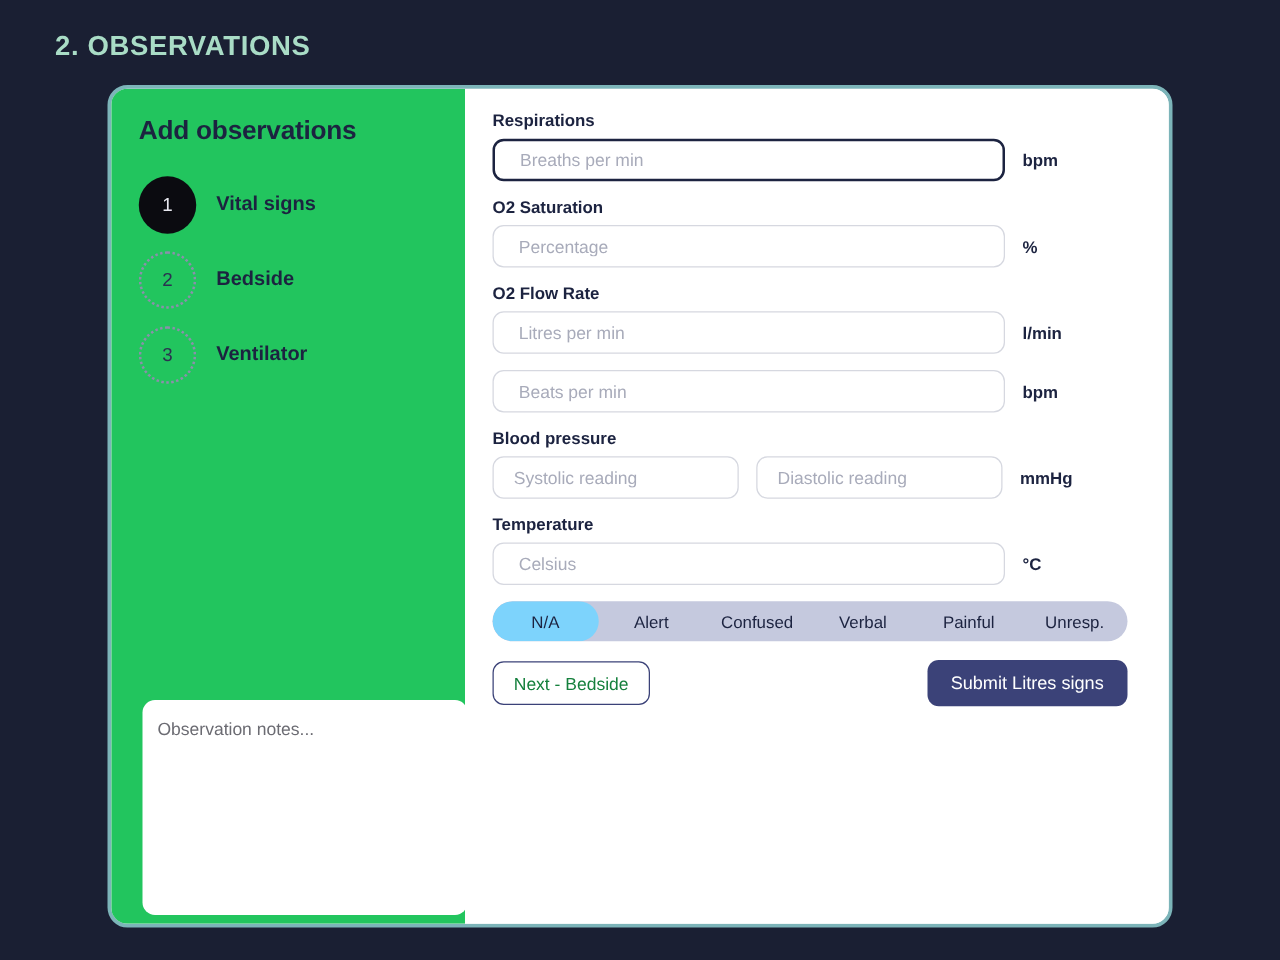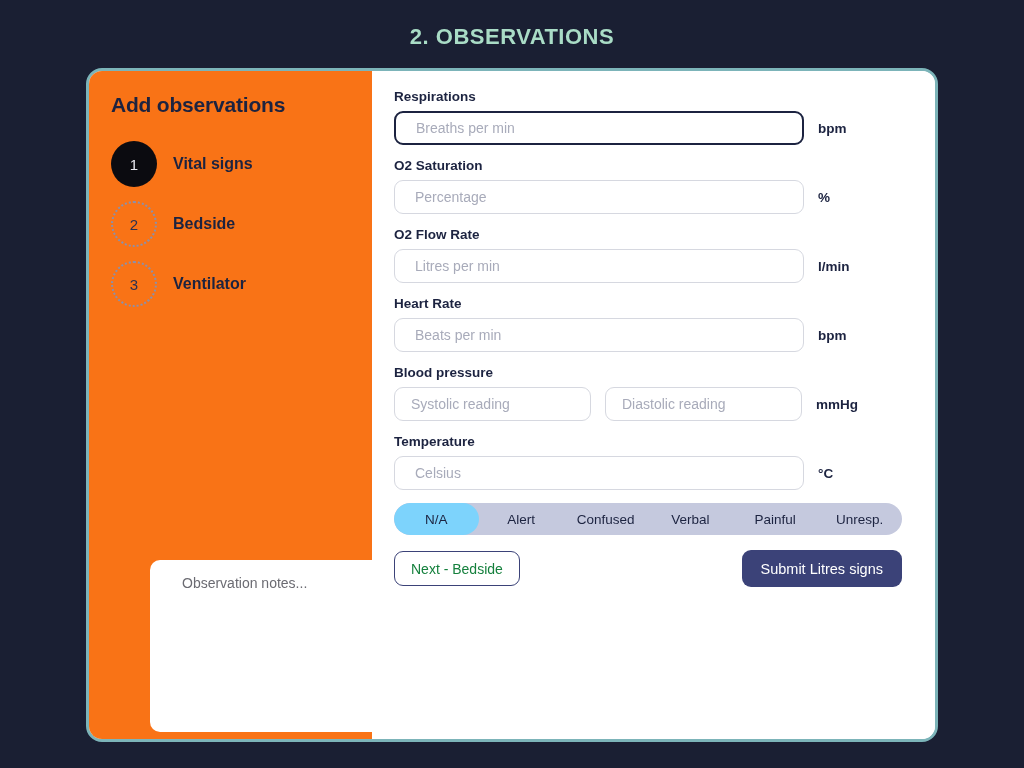--- a/index.html
+++ b/index.html
@@ -12,46 +12,47 @@
     overflow: hidden;
     position: relative;
   }
 
   
   .page-title {
     position: absolute;
     top: 24px;
     left: 0;
     width: 1024px;
-    text-align: center;
+    text-align: left;
     font-size: 22px;
     font-weight: bold;
     letter-spacing: 0.5px;
     color: #a9dcc6;
+    padding-left: 44px;
   }
 
   
   .card {
     position: absolute;
     left: 86px;
     top: 68px;
     width: 852px;
     height: 674px;
     border: 3px solid #7cb4b9;
     border-radius: 16px;
     background: #ffffff;
     display: flex;
     overflow: hidden;
   }
 
   
   .sidebar {
     width: 283px;
     flex: 0 0 283px;
-    background: #f97316;
+    background: #22c55e;
     position: relative;
     padding: 22px 0 0 22px;
   }
 
   .sidebar-heading {
     font-size: 21px;
     font-weight: bold;
     color: #1c2340;
     letter-spacing: -0.2px;
     margin-bottom: 24px;
@@ -98,25 +99,24 @@
     position: absolute;
     left: 25px;
     top: 489px;
     width: 260px;
     height: 172px;
     background: #ffffff;
     border: none;
     border-radius: 10px;
     resize: none;
     outline: none;
-    padding: 15px 32px;
+    padding: 15px 12px;
     font-family: "Liberation Sans", sans-serif;
     font-size: 14px;
     color: #2b3150;
-    margin-left: 36px;
   }
   .notes-area::placeholder { color: #6b6b72; }
 
   
   .main {
     flex: 1;
     background: #ffffff;
     padding: 18px 22px 0 22px;
     position: relative;
   }
@@ -271,21 +271,20 @@
 
     <div class="field-group">
       <div class="field-label">O2 Flow Rate</div>
       <div class="field-row">
         <input class="text-input wide" type="text" placeholder="Litres per min" style="">
         <span class="unit">l/min</span>
       </div>
     </div>
 
     <div class="field-group">
-      <div class="field-label">Heart Rate</div>
       <div class="field-row">
         <input class="text-input wide" type="text" placeholder="Beats per min" style="">
         <span class="unit">bpm</span>
       </div>
     </div>
 
     <div class="field-group">
       <div class="field-label">Blood pressure</div>
       <div class="field-row">
         <input class="text-input half" type="text" placeholder="Systolic reading" style="">

